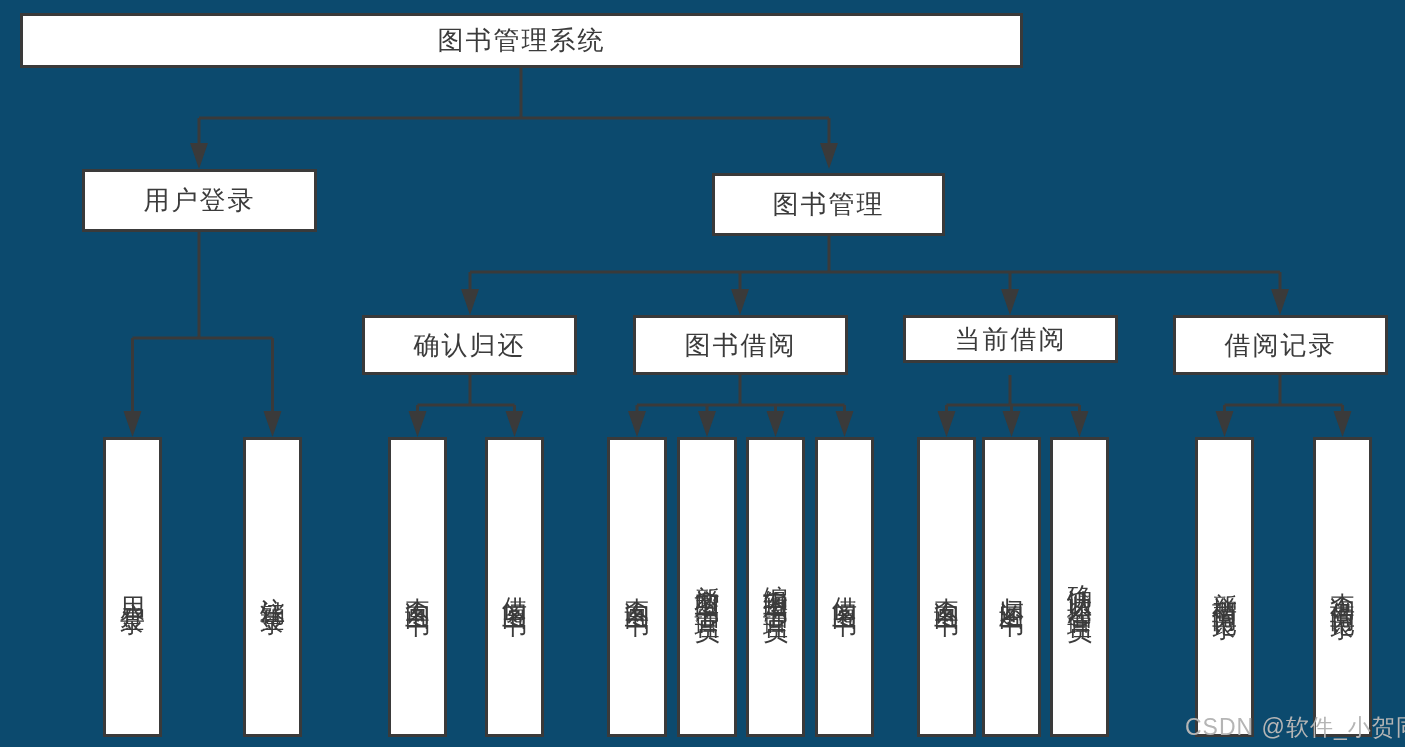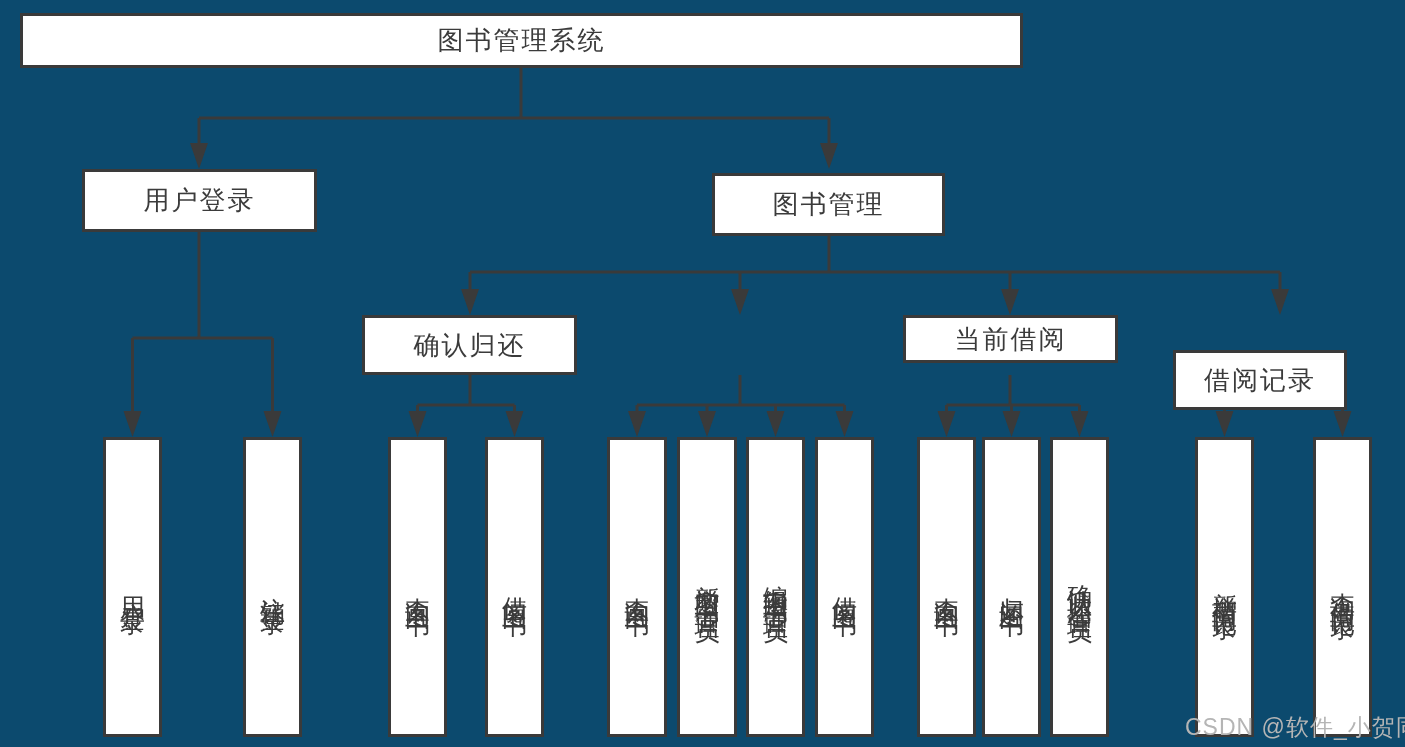--- a/index.html
+++ b/index.html
@@ -88,22 +88,23 @@
          M937.5 411H955.5L946.5 437Z M1002.5 411H1020.5L1011.5 437Z M1070.5 411H1088.5L1079.5 437Z
          M1215.5 411H1233.5L1224.5 437Z M1333.5 411H1351.5L1342.5 437Z"></path>
   </svg>
 
   <div class="hnode" style="left:20px; top:13px; width:1003px; height:55px;">图书管理系统</div>
 
   <div class="hnode" style="left:82px; top:169px; width:235px; height:63px;">用户登录</div>
   <div class="hnode" style="left:712px; top:173px; width:233px; height:63px;">图书管理</div>
 
   <div class="hnode" style="left:362px; top:315px; width:215px; height:60px;">确认归还</div>
+  <div class="hnode" style="left:633px; top:315px; width:215px; height:60px;">图书借阅</div>
   <div class="hnode" style="left:903px; top:315px; width:215px; height:48px;">当前借阅</div>
-  <div class="hnode" style="left:1173px; top:315px; width:174px; height:60px;margin-top:35px;">借阅记录</div>
+  <div class="hnode" style="left:1173px; top:315px; width:215px; height:60px;">借阅记录</div>
 
   <div class="vnode" style="left:103px; top:437px; width:59px; height:300px;">
     <span>用户登录</span>
   </div>
   <div class="vnode" style="left:243px; top:437px; width:59px; height:300px;">
     <span>注销登录</span>
   </div>
 
   <div class="vnode" style="left:388px; top:437px; width:59px; height:300px;">
     <span>查询图书</span>

